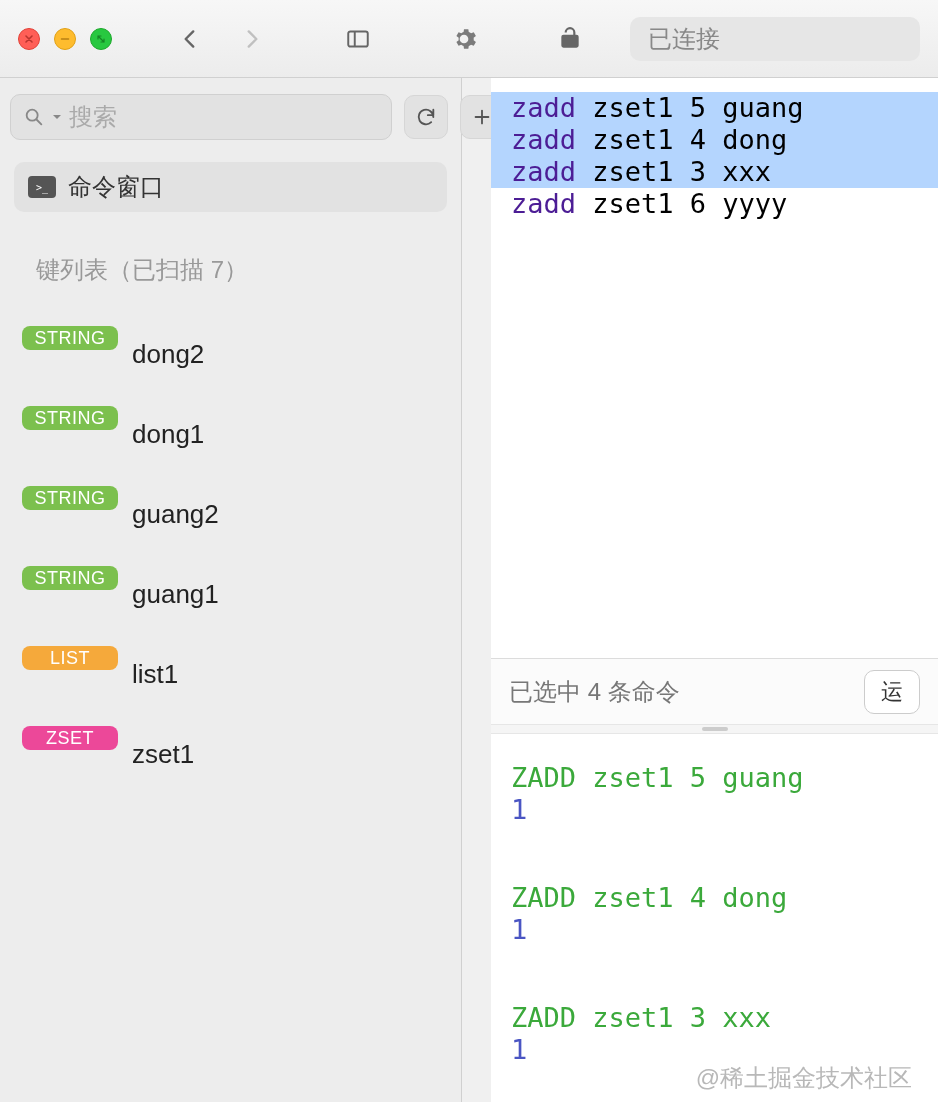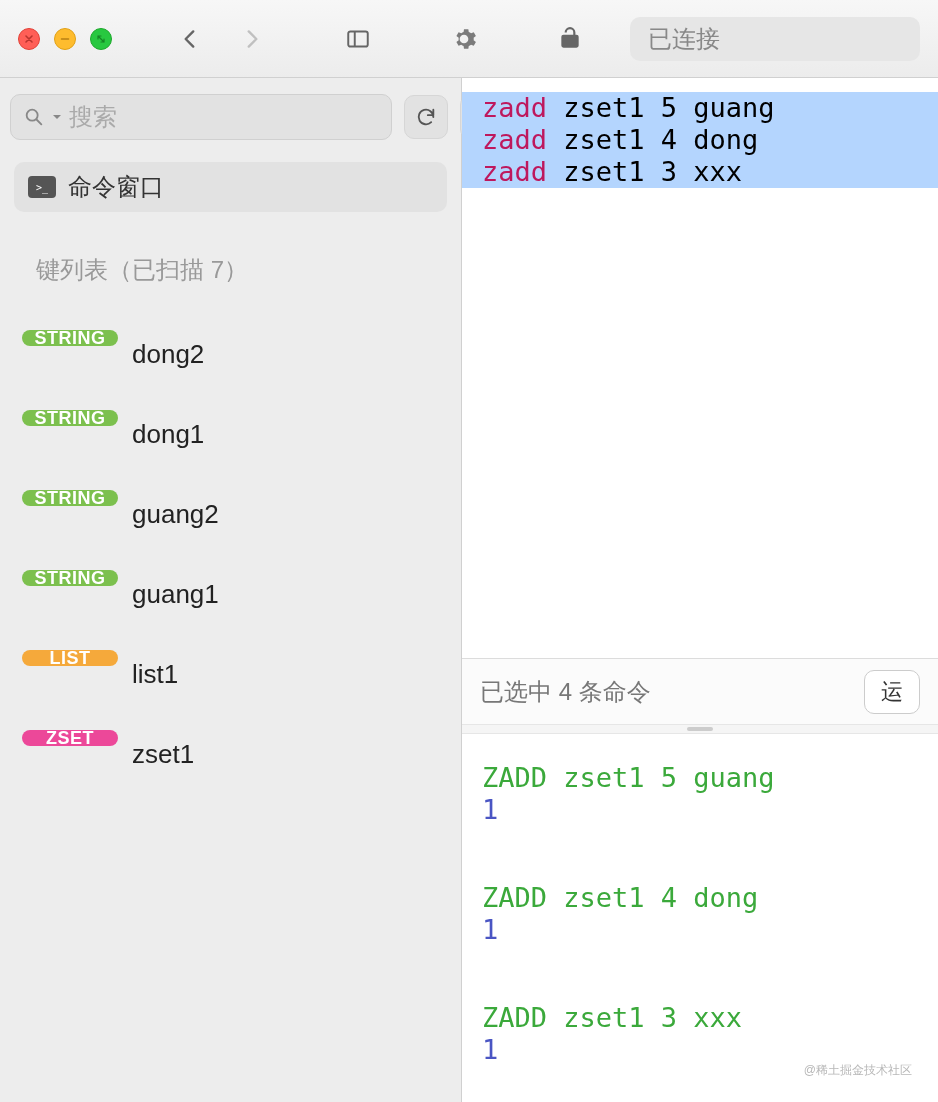--- a/index.html
+++ b/index.html
@@ -48,21 +48,21 @@
       height: 44px;
       display: flex;
       align-items: center;
       padding: 0 18px;
       color: #888;
       font-size: 24px;
       margin-left: 18px;
     }
 
     
-    .main { display: flex; height: calc(1102px - 78px); }
+    .main { display: flex; height: calc(1102px - 78px); gap: 29px; }
 
     
     .sidebar {
       width: 462px;
       background: #ededed;
       border-right: 1px solid #d0d0d0;
       display: flex;
       flex-direction: column;
     }
     .search-row {
@@ -124,24 +124,24 @@
     }
 
     .key-list { padding: 4px 0; }
     .key-row {
       display: flex; align-items: center;
       padding: 8px 22px;
       gap: 14px;
       cursor: pointer;
     }
     .type-badge {
-      width: 96px; height: 16px;
+      width: 96px; height: 24px;
       border-radius: 8px;
       display: flex; align-items: center; justify-content: center;
-      color: #fff; font-weight: 700; font-size: 18px;
+      color: #fff; font-weight: 400; font-size: 18px;
       letter-spacing: 0.5px;
     }
     .type-string { background: #7cc04e; }
     .type-list { background: #f5a93b; }
     .type-set { background: #52a8e8; }
     .type-zset { background: #ec4899; }
     .key-name { font-size: 26px; color: #222; margin-top: 33px; }
 
     
     .right-pane {
@@ -158,21 +158,21 @@
       line-height: 32px;
       overflow: hidden;
     }
     .code-line {
       white-space: pre;
       padding-left: 20px;
     }
     .code-line.selected {
       background: #b4d5fe;
     }
-    .kw { color: #be185d; }
+    .kw { color: #4c1d95; }
 
     .status-bar {
       height: 66px;
       border-top: 1px solid #dcdcdc;
       display: flex; align-items: center;
       padding: 4px 18px;
       justify-content: space-between;
       background: #fbfbfb;
     }
     .status-text { font-size: 24px; color: #777; }
@@ -207,23 +207,23 @@
       overflow: hidden;
       position: relative;
     }
     .out-block { margin-bottom: 56px; }
     .out-cmd { color: #3ba93b; white-space: pre; }
     .out-result { color: #4a55c3; }
 
     .watermark {
       position: absolute;
       right: 26px;
-      bottom: 16px;
+      bottom: 8px;
       color: #b8b8b8;
-      font-size: 12px;
+      font-size: 24px;
       font-family: -apple-system, sans-serif;
       margin-top: 40px;
     }
   </style>
 </head>
 <body>
 
 <div class="toolbar">
   <div class="traffic-lights">
     <div class="traffic-light tl-close">
@@ -342,20 +342,21 @@
           <div class="key-name">zset1</div>
         </div>
       </div>
   </div>
 
   <div class="right-pane">
     <div class="editor" id="editor">
         <div class="code-line selected"><span class="kw">zadd</span> zset1 5 guang</div>
         <div class="code-line selected"><span class="kw">zadd</span> zset1 4 dong</div>
         <div class="code-line selected"><span class="kw">zadd</span> zset1 3 xxx</div>
+        <div class="code-line"><span class="kw">zadd</span> zset1 6 yyyy</div>
       </div>
 
     <div class="status-bar">
       <span class="status-text">已选中 4 条命令</span>
       <button class="run-btn">
         <span>运</span>
       </button>
     </div>
 
     <div class="drag-handle">

